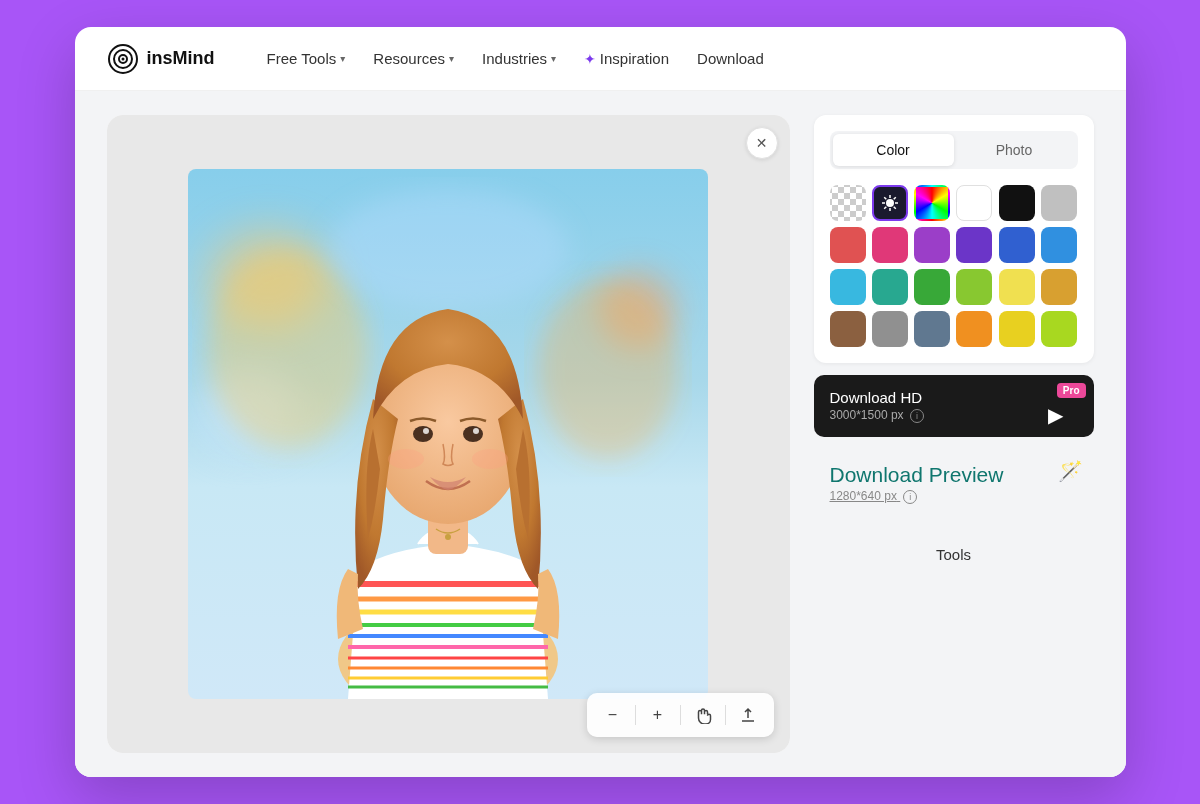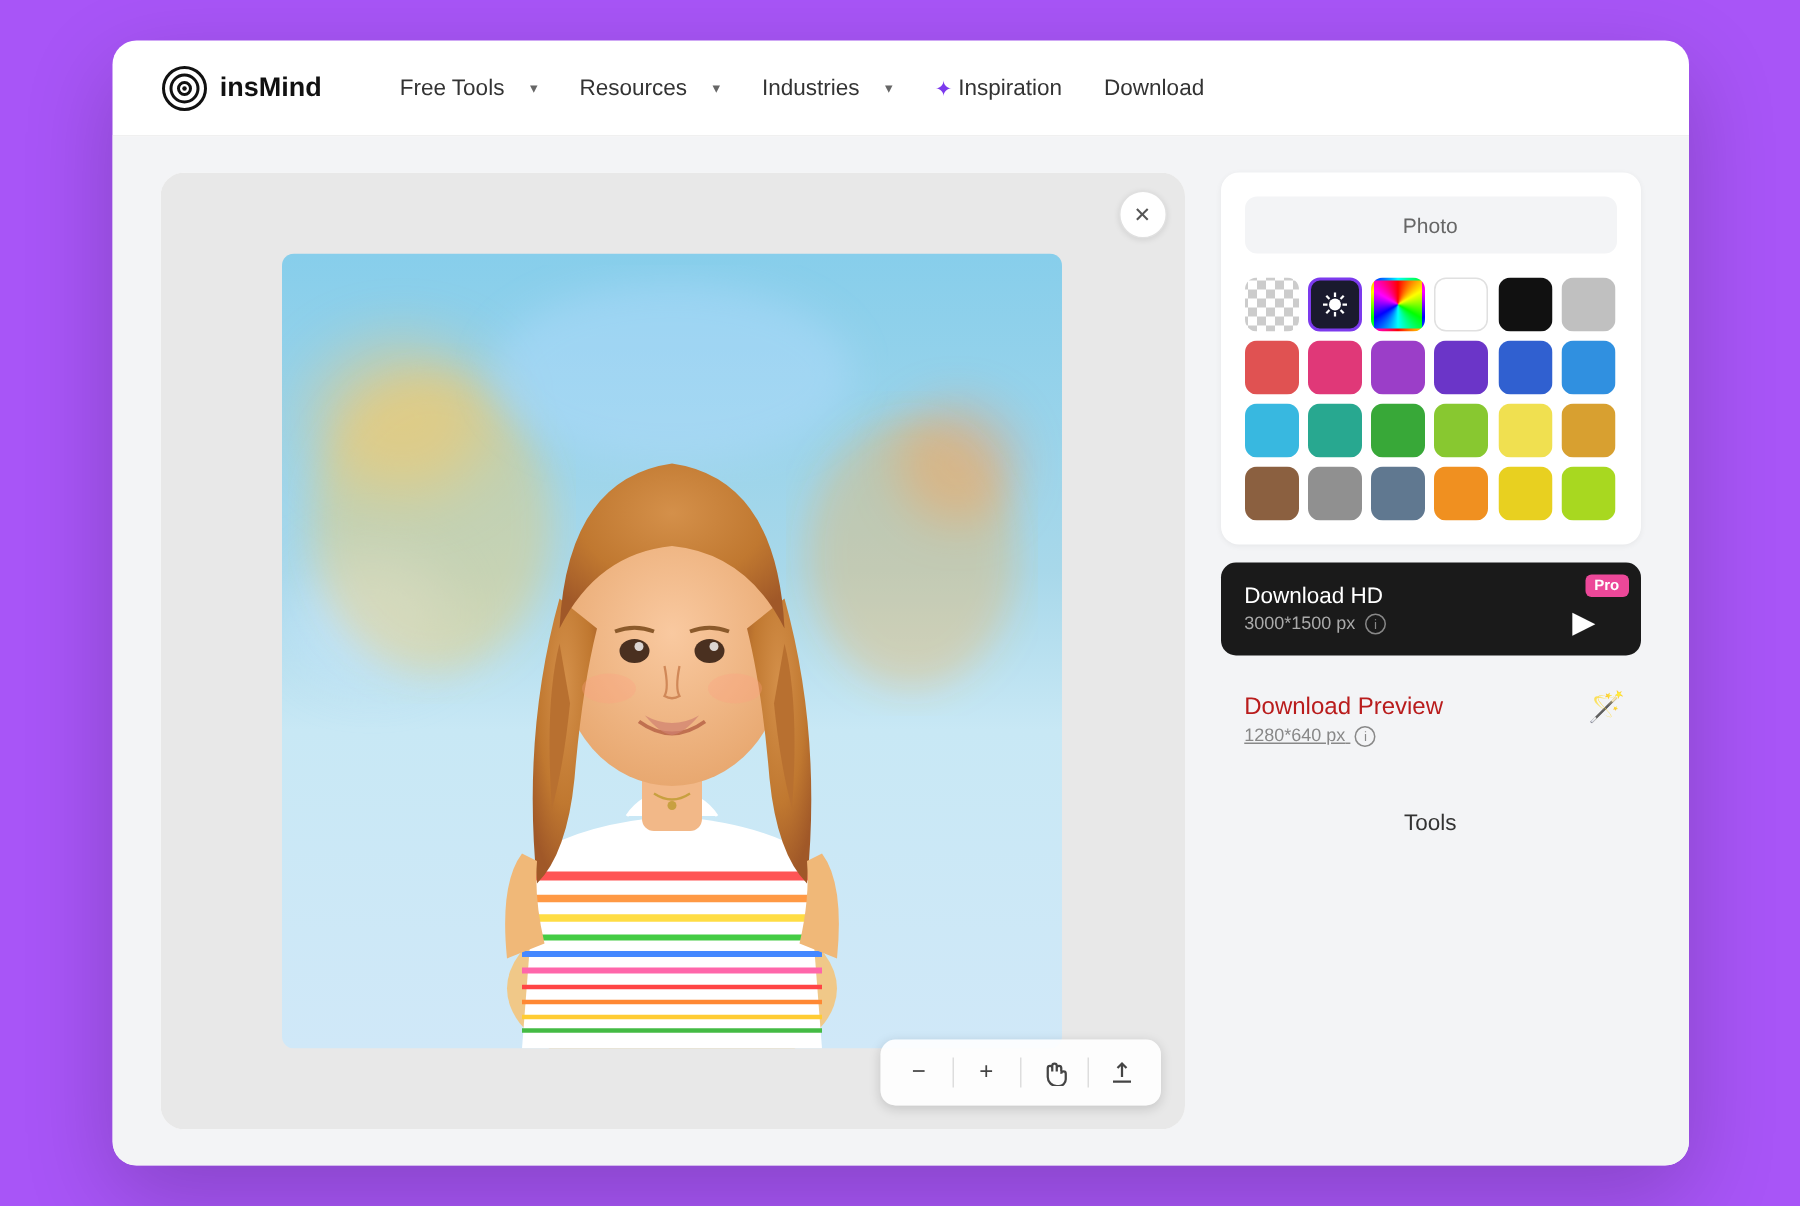--- a/index.html
+++ b/index.html
@@ -45,21 +45,21 @@
     }
     .nav-items {
       display: flex;
       align-items: center;
       gap: 4px;
       flex: 1;
     }
     .nav-item {
       display: flex;
       align-items: center;
-      gap: 17px;
+      gap: 4px;
       padding: 8px 12px;
       font-size: 15px;
       color: #333;
       cursor: pointer;
       border-radius: 8px;
       white-space: nowrap;
     }
     .nav-item .chevron {
       font-size: 10px;
       color: #666;
@@ -267,23 +267,23 @@
       background: #f3f4f6;
       border-radius: 10px;
       padding: 14px 16px;
       cursor: pointer;
       position: relative;
       border: none;
       width: 100%;
       text-align: left;
     }
     .download-preview-title {
-      font-size: 16px;
+      font-size: 21px;
       font-weight: 500;
-      color: #b91c1c;
+      color: #0f766e;
     }
     .download-preview-sub {
       font-size: 12px;
       color: #888;
       margin-top: 2px;
       text-decoration: underline;
     }
 
     .edit-btn {
       background: #f3f4f6;
@@ -473,20 +473,21 @@
             </svg>
           </button>
         </div>
       </div>
     </div>
 
     <div class="sidebar-panel">
 
       <div class="tab-container">
         <div class="tabs-row">
+          <button class="tab-btn active">Color</button>
           <button class="tab-btn">Photo</button>
         </div>
 
         <div class="color-grid">
 
           <div class="color-swatch swatch-transparent"></div>
 
           <div class="color-swatch swatch-pattern selected">
             <svg width="20" height="20" viewBox="0 0 20 20">
               <circle cx="10" cy="10" r="4" fill="white"></circle>

